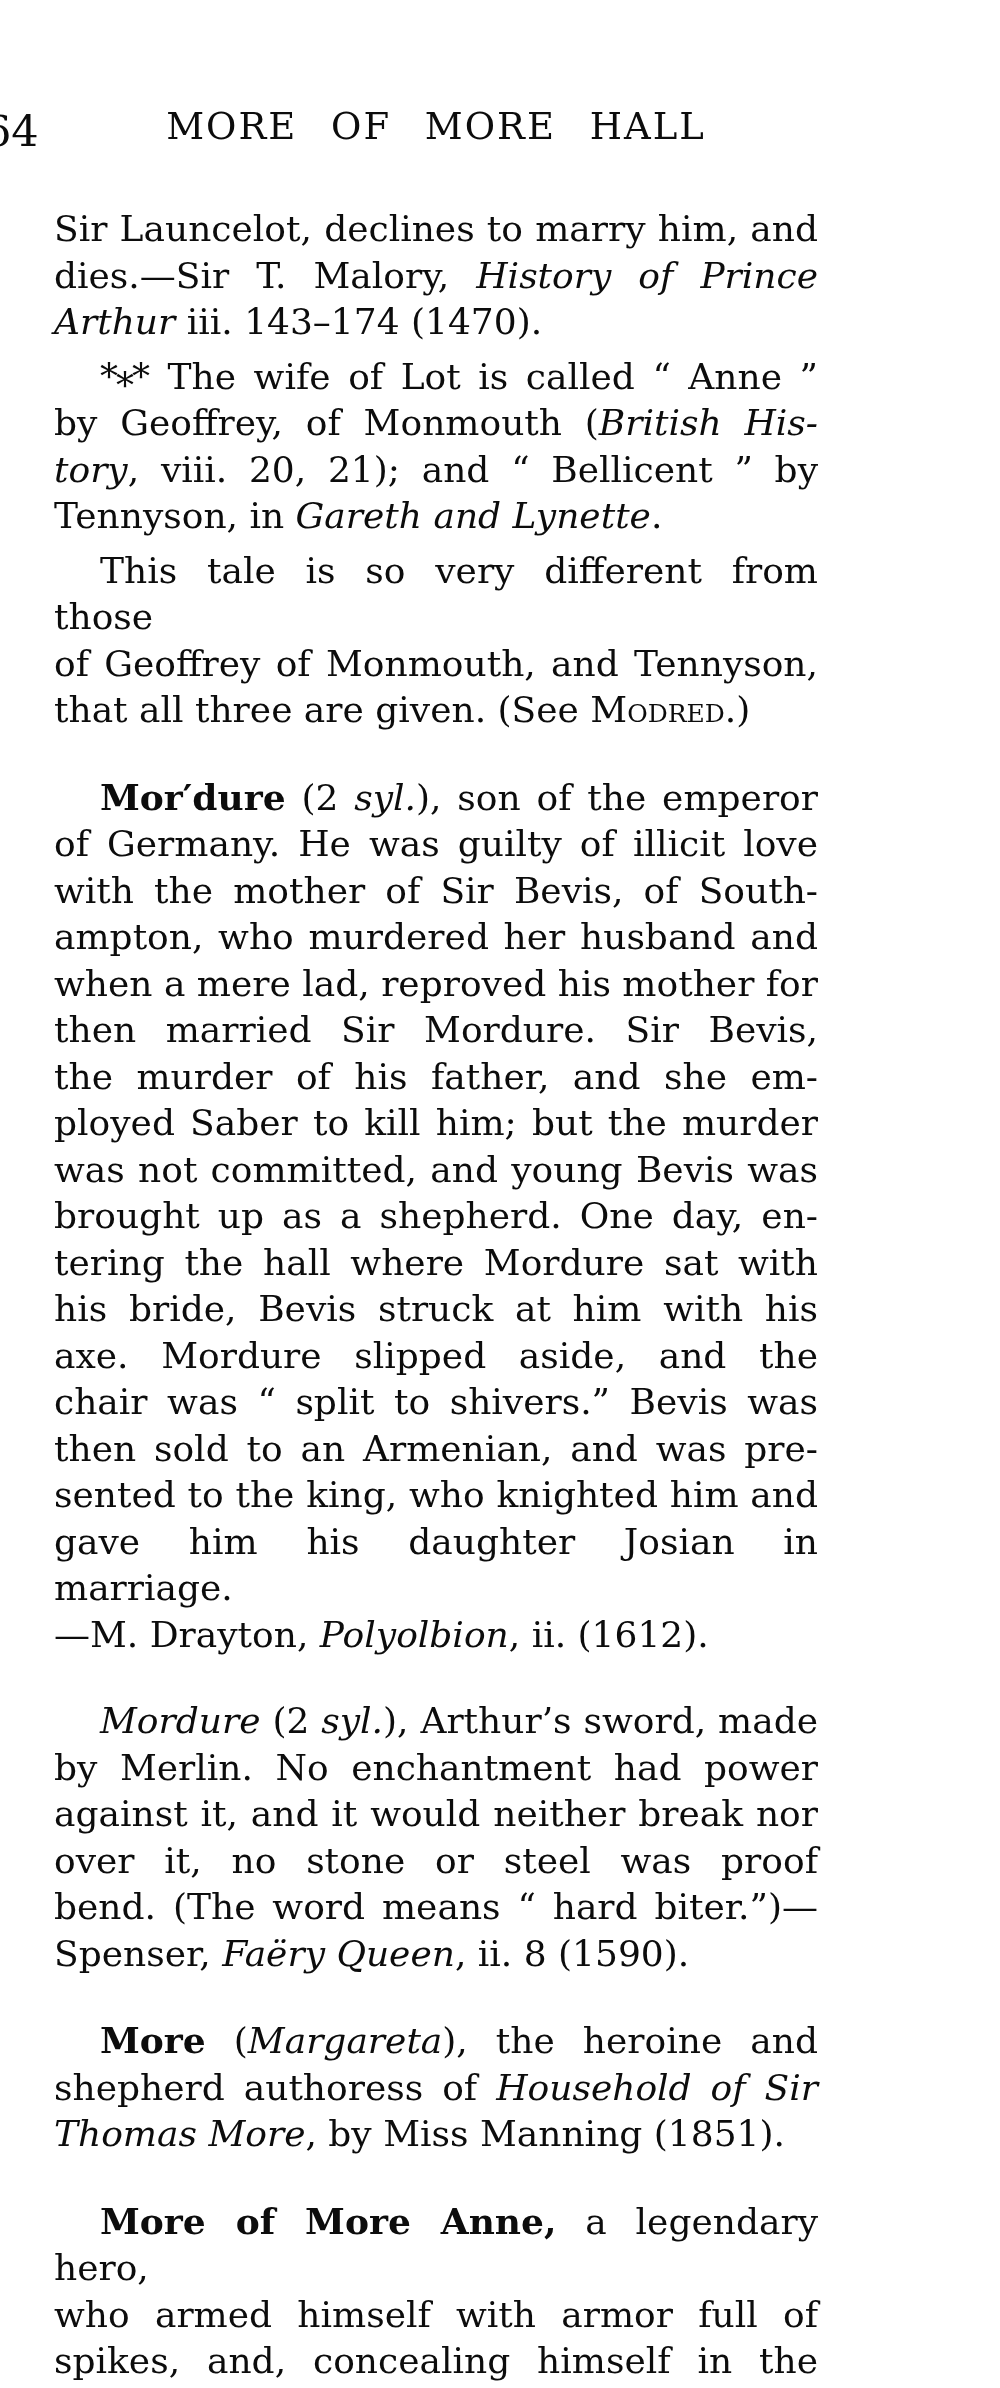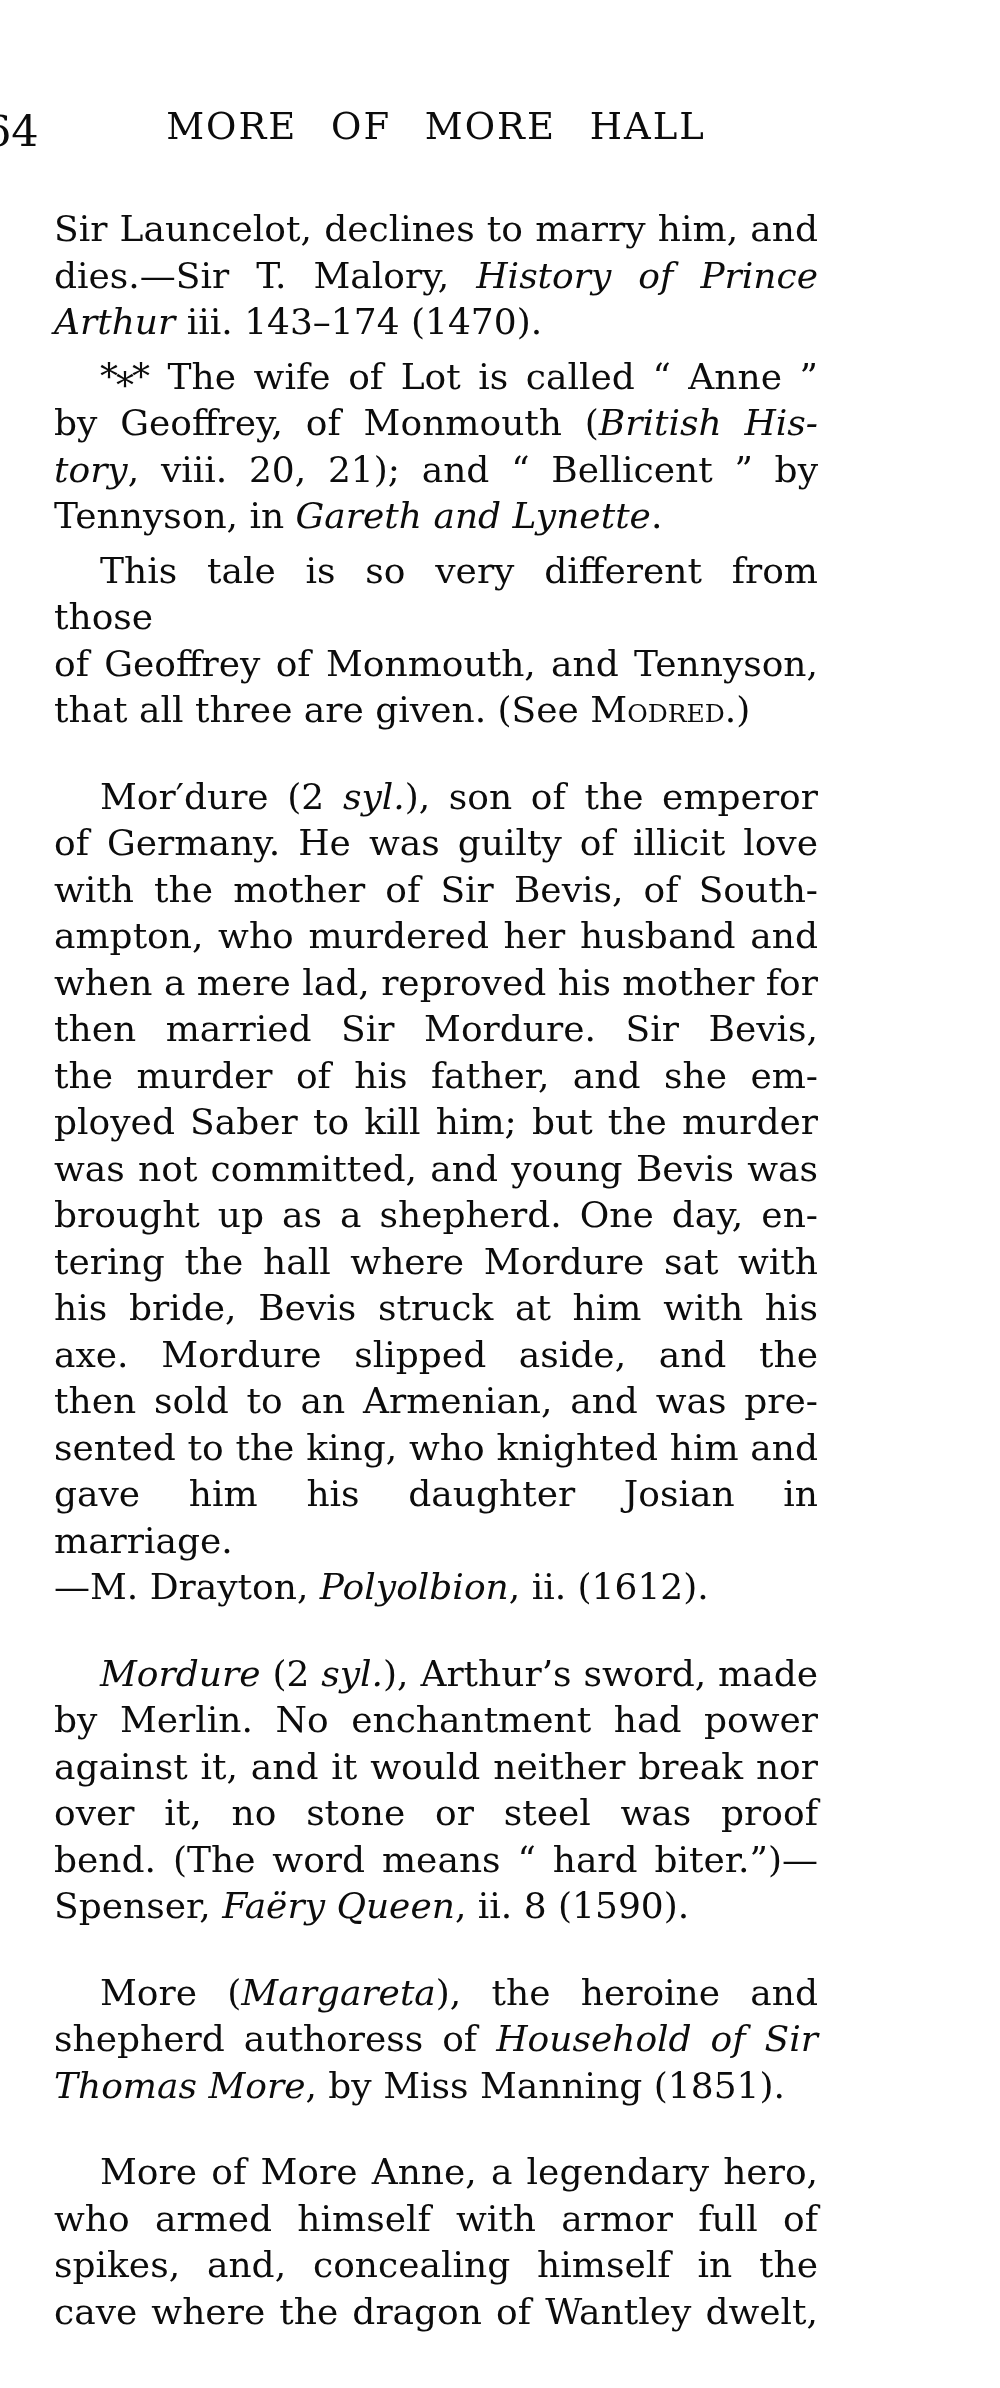--- a/index.html
+++ b/index.html
@@ -18,21 +18,21 @@
   .column{
     position:absolute;left:46px;top:198px;width:780px;
     font-size:36px;line-height:46.5px;
   }
   .paragraph{margin:8px;}
   .paragraph.gap{margin-top:40px;}
   .line{text-align:justify;text-align-last:justify;}
   .line.last{text-align-last:left;}
   .line.indent{text-indent:46px;}
   .seg.i{font-style:italic;}
-  .seg.b{font-weight:normal;}
+  .seg.b{font-weight:bold;}
   .seg.sc{font-variant:small-caps;}
   .seg.ast{letter-spacing:0;}
   .seg.astlo{position:relative;top:0.26em;margin:0 -2px;}
 </style>
 </head>
 <body>
 
 <div class="sheet">
   <div class="pagenum">64</div>
   <div class="running-head">MORE OF MORE HALL</div>
@@ -60,20 +60,21 @@
         <div class="line"><span class="seg n">ampton, who murdered her husband and</span></div>
         <div class="line"><span class="seg n">when a mere lad, reproved his mother for</span></div>
         <div class="line"><span class="seg n">then married Sir Mordure.  Sir Bevis,</span></div>
         <div class="line"><span class="seg n">the murder of his father, and she em-</span></div>
         <div class="line"><span class="seg n">ployed Saber to kill him; but the murder</span></div>
         <div class="line"><span class="seg n">was not committed, and young Bevis was</span></div>
         <div class="line"><span class="seg n">brought up as a shepherd.  One day, en-</span></div>
         <div class="line"><span class="seg n">tering the hall where Mordure sat with</span></div>
         <div class="line"><span class="seg n">his bride, Bevis struck at him with his</span></div>
         <div class="line"><span class="seg n">axe.  Mordure slipped aside, and the</span></div>
+        <div class="line"><span class="seg n">chair was “ split to shivers.”  Bevis was</span></div>
         <div class="line"><span class="seg n">then sold to an Armenian, and was pre-</span></div>
         <div class="line"><span class="seg n">sented to the king, who knighted him and</span></div>
         <div class="line"><span class="seg n">gave him his daughter Josian in marriage.</span></div>
         <div class="line last"><span class="seg n">—M. Drayton, </span><span class="seg i">Polyolbion</span><span class="seg n">, ii. (1612).</span></div>
       </div>
       <div class="paragraph gap">
         <div class="line indent"><span class="seg i">Mordure</span><span class="seg n"> (2 </span><span class="seg i">syl.</span><span class="seg n">), Arthur’s sword, made</span></div>
         <div class="line"><span class="seg n">by Merlin.  No enchantment had power</span></div>
         <div class="line"><span class="seg n">against it, and it would neither break nor</span></div>
         <div class="line"><span class="seg n">over it, no stone or steel was proof</span></div>

